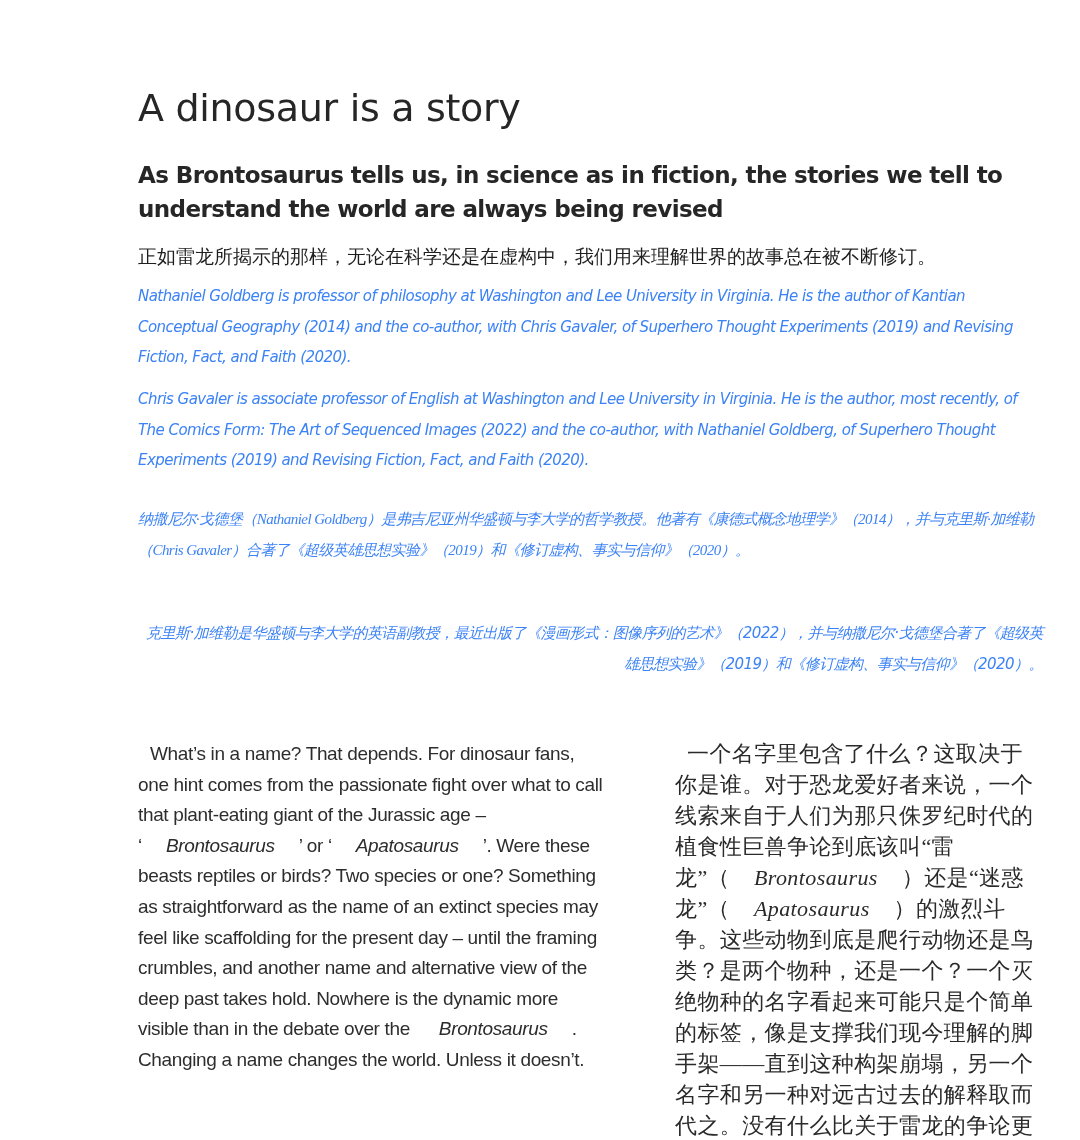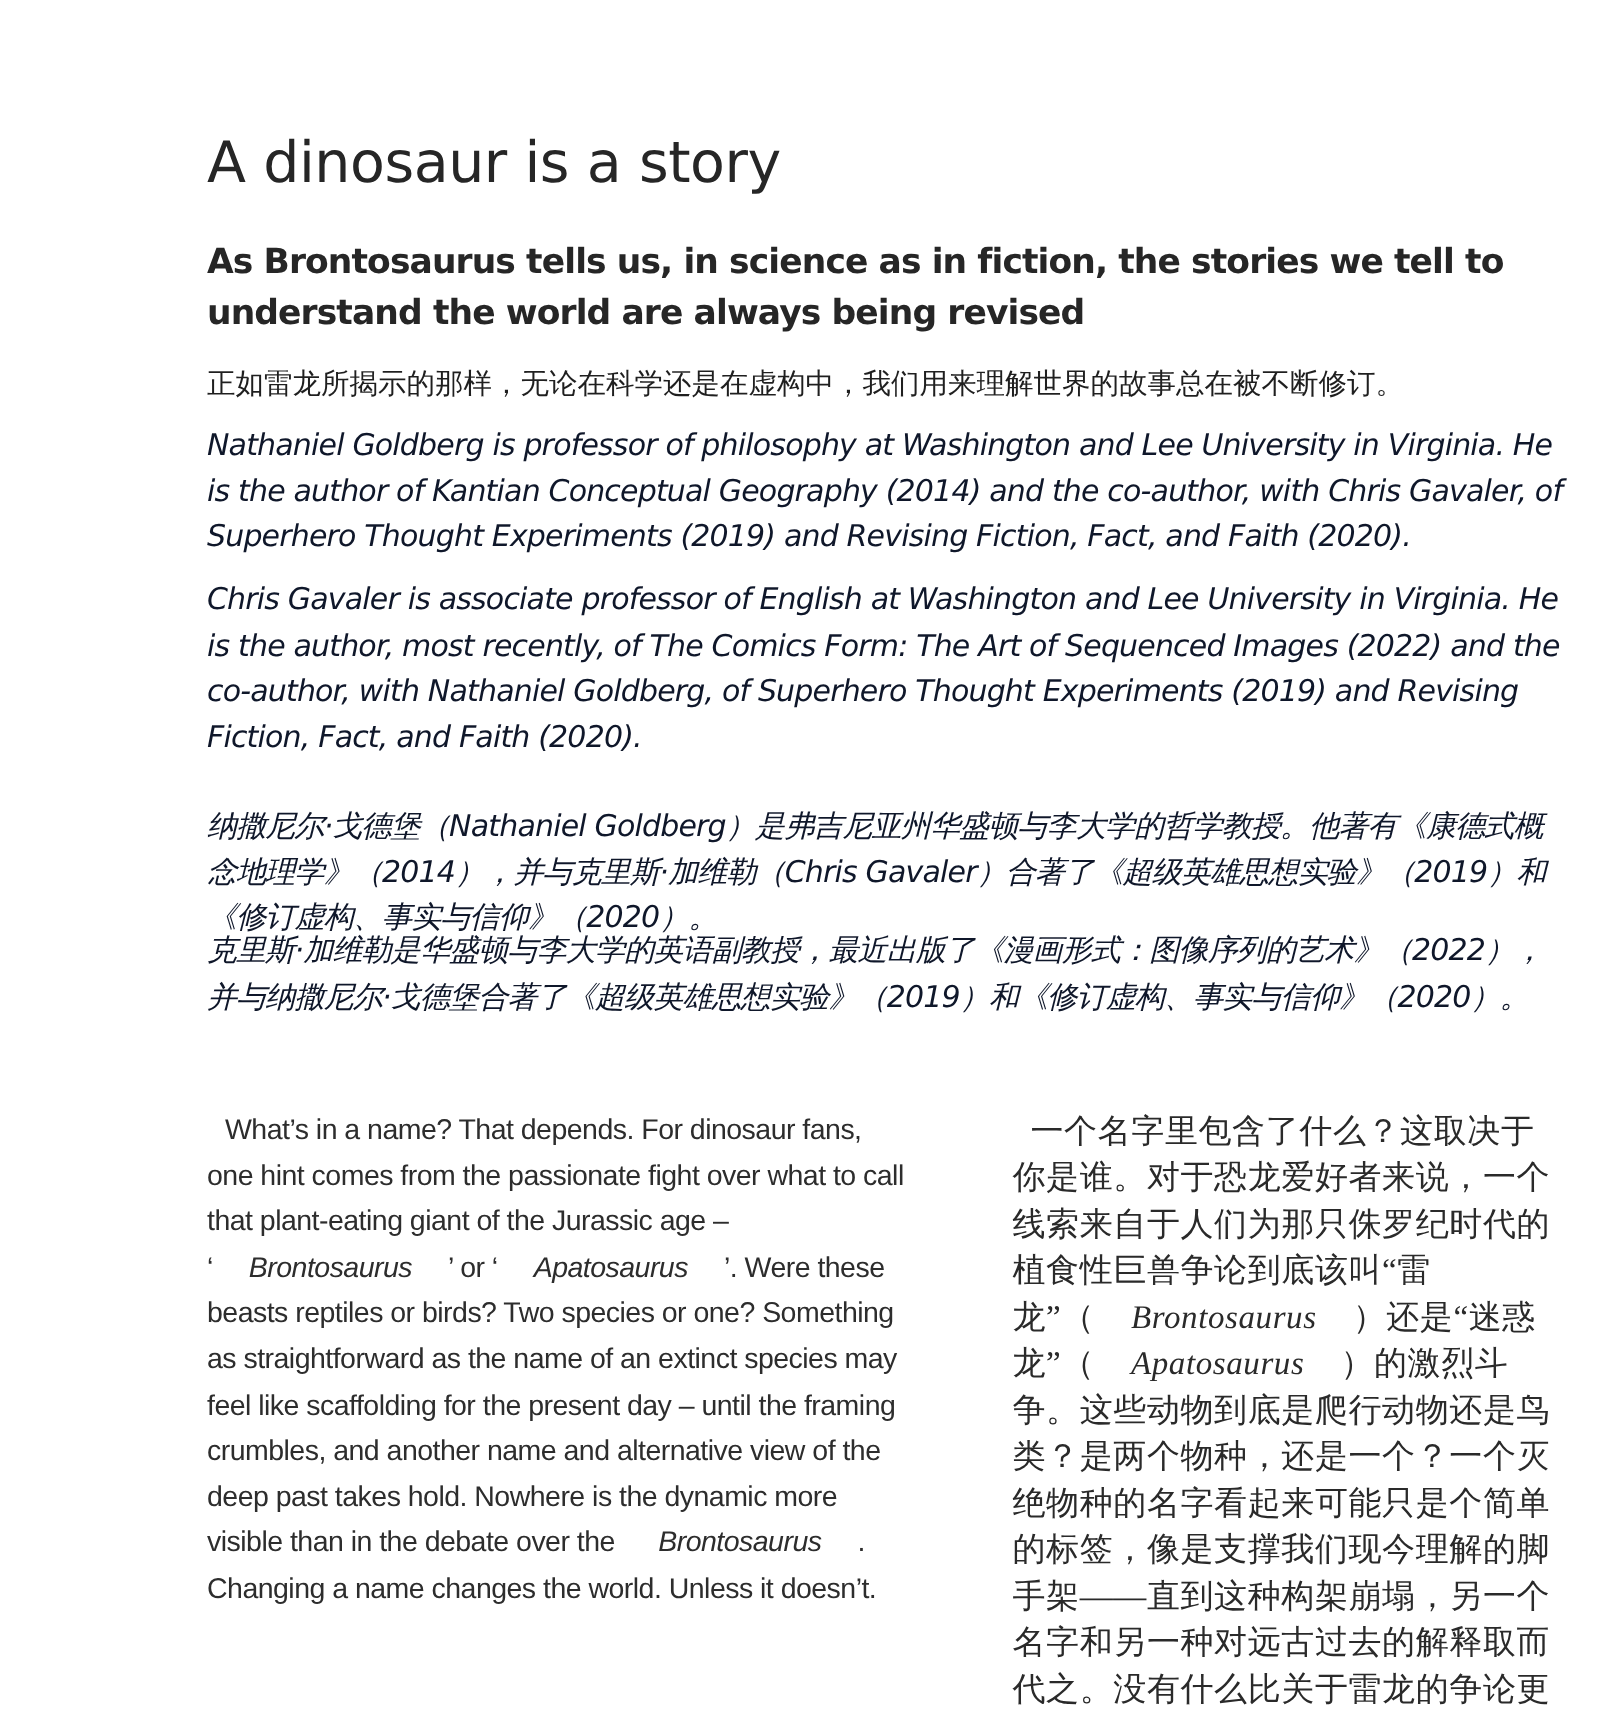--- a/index.html
+++ b/index.html
@@ -21,27 +21,27 @@
       font-size: 23px; line-height: 34px; color: #262626;
       font-family: "DejaVu Sans", sans-serif; letter-spacing: -0.6px;
     }
     .subtitle-zh {
       position: absolute; top: 194px; left: 0; width: 900px;
       font-size: 19px; line-height: 28px; font-weight: 400; color: #1f1f1f;
       font-family: "DejaVu Sans", sans-serif;
     }
     .bio {
       position: absolute; left: 0; width: 905px;
-      font-size: 20px; line-height: 30.5px; font-style: italic; color: #0f172a;
+      font-size: 15px; line-height: 30.5px; font-style: italic; color: #3b82f6;
       font-family: "DejaVu Sans", sans-serif; letter-spacing: -0.55px;
     }
     .bio1 { top: 233px; }
     .bio2 { top: 336px; }
-    .bio3 { top: 487px; }
-    .bio4 { top: 570px; }
+    .bio3 { top: 456px; font-family: Liberation Serif, serif; }
+    .bio4 { top: 570px; text-align: right; }
     .col-en {
       position: absolute; left: 0; top: 691px; width: 470px;
       font-size: 19px; line-height: 30.6px; color: #2d2d2d;
       font-family: Liberation Sans, sans-serif; letter-spacing: -0.35px;
     }
     .col-zh {
       position: absolute; left: 537px; top: 690px; width: 360px;
       font-size: 22px; line-height: 31px; color: #2a2a2a;
       font-family: Liberation Serif, serif; letter-spacing: 0.4px;
     }

